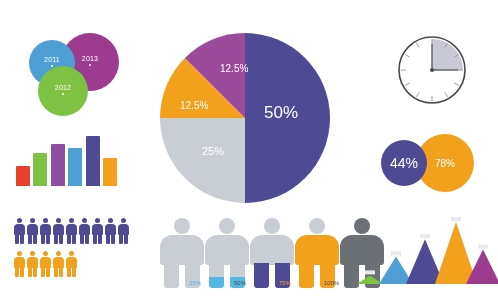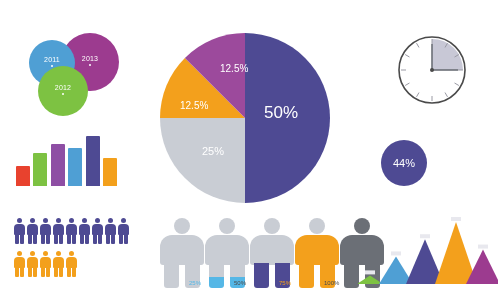--- a/index.html
+++ b/index.html
@@ -117,22 +117,25 @@
           <line x1="12.483339501604597" y1="21.999999999999996" x2="8.153212482682402" y2="19.499999999999996" stroke="#9a9aa4" stroke-width="1"></line>
           <line x1="21.99999999999999" y1="12.483339501604604" x2="19.499999999999986" y2="8.15321248268241" stroke="#9a9aa4" stroke-width="1"></line>
         </g>
       <line x1="35" y1="35" x2="35" y2="9" stroke="#6b6f76" stroke-width="1.6"></line>
       <line x1="35" y1="35" x2="61" y2="35" stroke="#6b6f76" stroke-width="1.6"></line>
       <circle cx="35" cy="35" r="2" fill="#4a4a4a"></circle>
     </svg>
   </div>
 
   <div class="abs" style="left:378px;top:132px;width:100px;height:62px;">
+    <div class="pcircle abs" style="left:38px;top:2px;width:58px;height:58px;background:#f3a01c;z-index:1;">
+      <span style="font-size:10px;">78%</span>
+    </div>
     <div class="pcircle abs" style="left:3px;top:8px;width:46px;height:46px;background:#4e4a93;z-index:2;">
-      <span style="font-size:11px;">44%</span>
+      <span style="font-size:14px;">44%</span>
     </div>
   </div>
 
   <div class="abs" style="left:14px;top:218px;width:125px;height:70px;">
     <div class="prow" id="people-row-0" style="left:0;top:0;">
         <div class="person">
           <span class="p-head" style="background:#4e4a93"></span>
           <span class="p-body" style="background:#4e4a93"></span>
           <span class="p-legL" style="background:#4e4a93"></span>
           <span class="p-legR" style="background:#4e4a93"></span>

